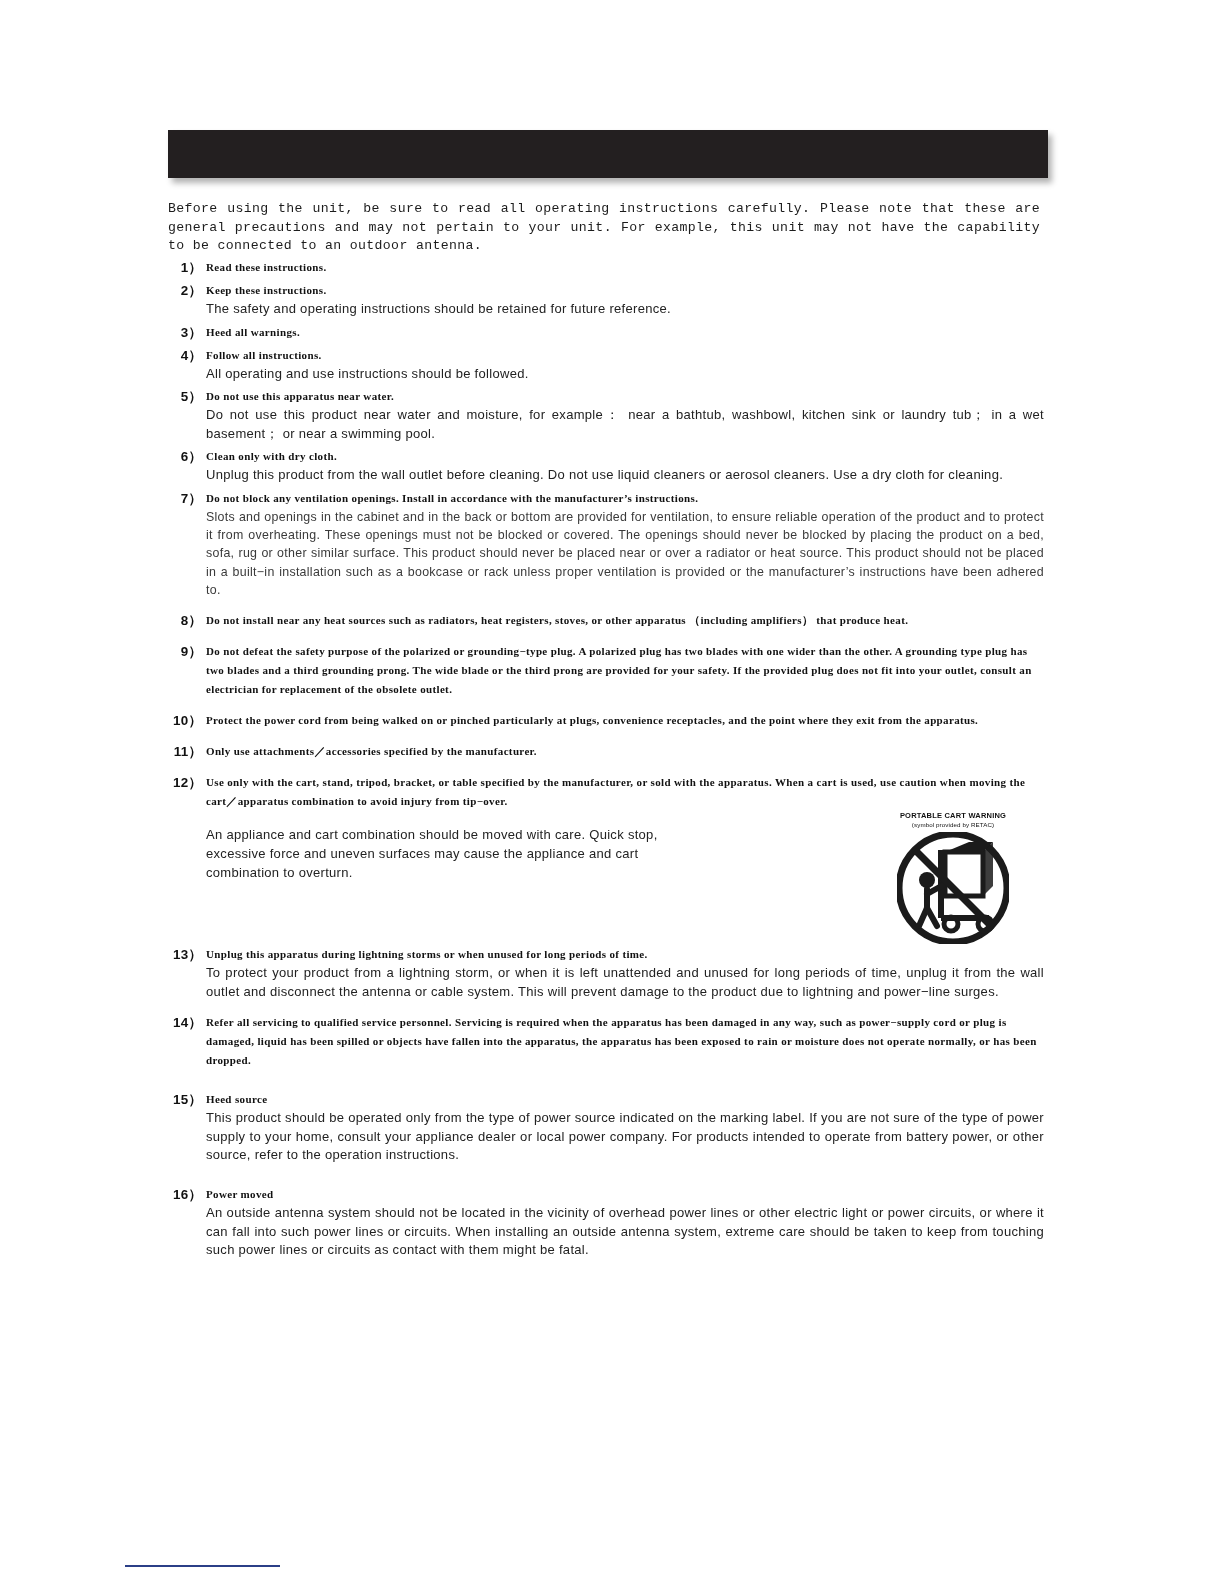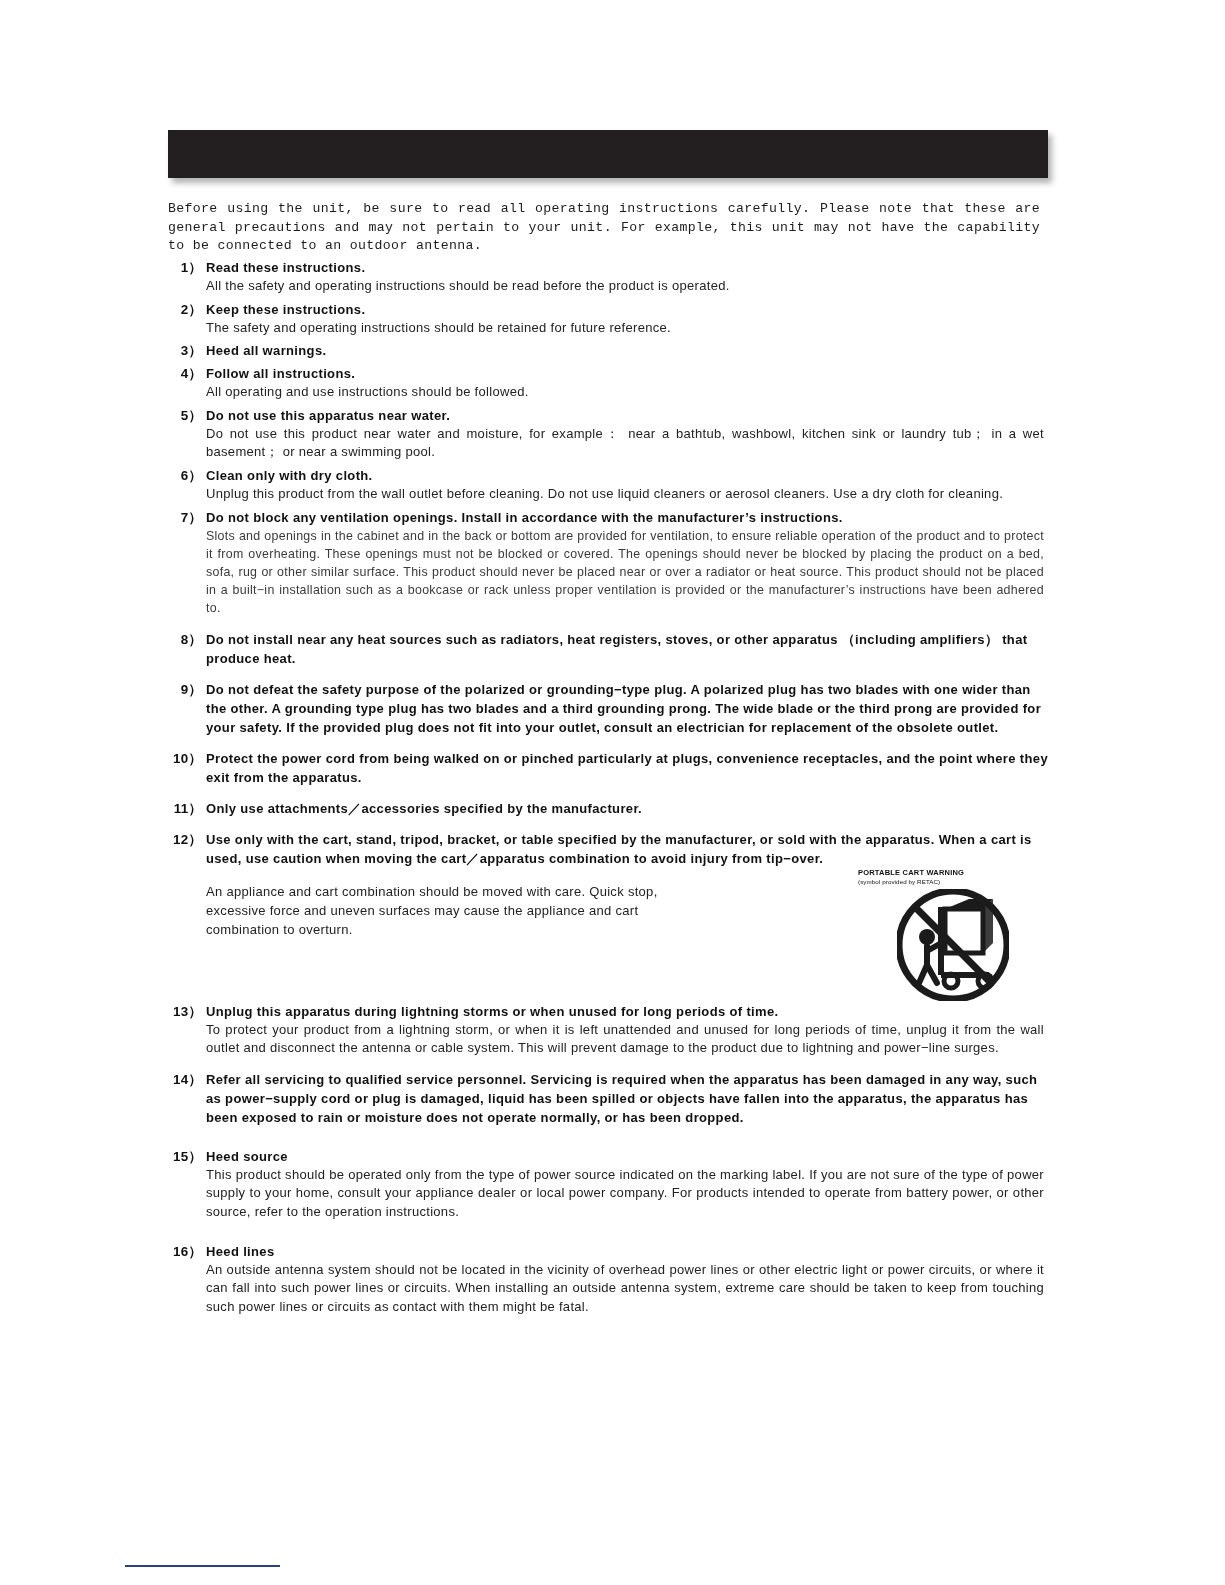--- a/index.html
+++ b/index.html
@@ -65,25 +65,26 @@
     top: 0;
     width: 34px;
     text-align: right;
     font-size: 13.4px;
     font-weight: bold;
     letter-spacing: 0.2px;
     line-height: 19px;
     color: #111;
   }
   .title {
-    font-size: 13px;
+    font-size: 11px;
     font-weight: bold;
     letter-spacing: 0.35px;
     line-height: 19px;
     color: #111;
+    font-family: Liberation Serif, serif;
   }
   .body {
     font-size: 13px;
     font-weight: normal;
     letter-spacing: 0.3px;
     line-height: 18.6px;
     color: #222;
     text-align: justify;
     padding-right: 4px;
   }
@@ -109,20 +110,21 @@
     font-size: 13px;
     line-height: 19px;
     letter-spacing: 0.3px;
     color: #222;
   }
   .cart-symbol {
     position: absolute;
     left: 690px;
     top: -14px;
     width: 190px;
+    text-align: center;
   }
   .cart-cap1 {
     font-size: 7.5px;
     font-weight: bold;
     letter-spacing: 0.2px;
     color: #111;
   }
   .cart-cap2 {
     font-size: 6.2px;
     letter-spacing: 0.1px;
@@ -152,21 +154,20 @@
     <span class="header-title"></span>
   </div>
 
   <div class="intro">Before using the unit, be sure to read all operating instructions carefully.  Please note that these are general precautions and may not pertain to your unit.  For example, this unit may not have the capability to be connected to an outdoor antenna.</div>
 
   <div class="list">
 
     <div class="item">
       <span class="num">1）</span>
       <div class="title">Read these instructions.</div>
-      <div class="body">All the safety and operating instructions should be read before the product is operated.</div>
     </div>
 
     <div class="item">
       <span class="num">2）</span>
       <div class="title">Keep these instructions.</div>
       <div class="body">The safety and operating instructions should be retained for future reference.</div>
     </div>
 
     <div class="item">
       <span class="num">3）</span>
@@ -269,21 +270,21 @@
     </div>
 
     <div class="item spaced-lg">
       <span class="num">15）</span>
       <div class="title">Heed source</div>
       <div class="body">This product should be operated only from the type of power source indicated on the marking label. If you are not sure of the type of power supply to your home, consult your appliance dealer or local power company. For products intended to operate from battery power, or other source, refer to the operation instructions.</div>
     </div>
 
     <div class="item">
       <span class="num">16）</span>
-      <div class="title">Heed lines</div>
+      <div class="title">Power moved</div>
       <div class="body">An outside antenna system should not be located in the vicinity of overhead power lines or other electric light or power circuits, or where it can fall into such power lines or circuits.  When  installing an outside antenna system,  extreme care should be taken to keep from touching such power lines or circuits as contact with them might be fatal.</div>
     </div>
 
   </div>
 
   <div class="footer-rule"></div>
 
 </div>
 
 </body></html>

